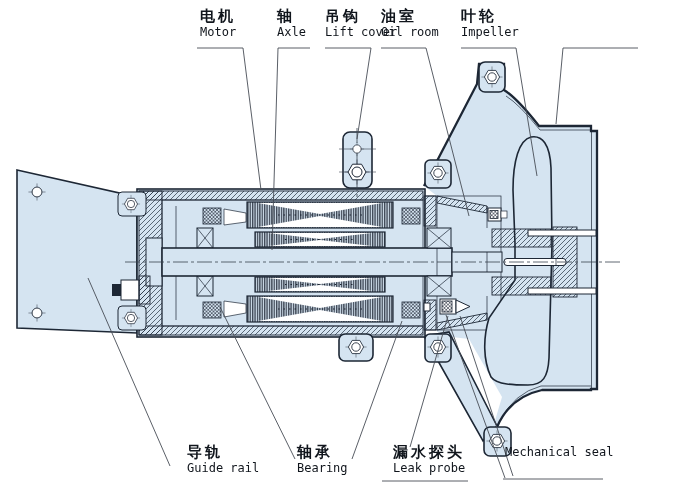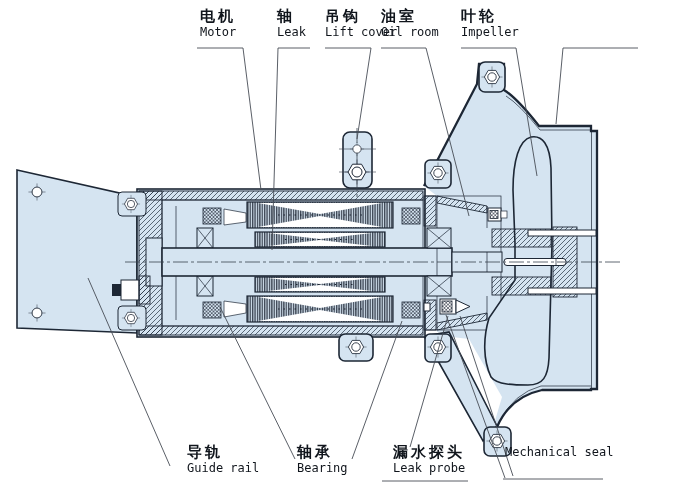--- a/index.html
+++ b/index.html
@@ -247,21 +247,21 @@
     <path class="ldr" d="M503,479 L603,479"></path>
   </g>
 </svg>
 
 <div class="lbl" style="left:200px;top:8px">
   <span class="zh">电机</span>
   <span class="en">Motor</span>
 </div>
 <div class="lbl" style="left:277px;top:8px">
   <span class="zh">轴</span>
-  <span class="en">Leak</span>
+  <span class="en">Axle</span>
 </div>
 <div class="lbl" style="left:325px;top:8px">
   <span class="zh">吊钩</span>
   <span class="en">Lift cover</span>
 </div>
 <div class="lbl" style="left:381px;top:8px">
   <span class="zh">油室</span>
   <span class="en">Oil room</span>
 </div>
 <div class="lbl" style="left:461px;top:8px">

